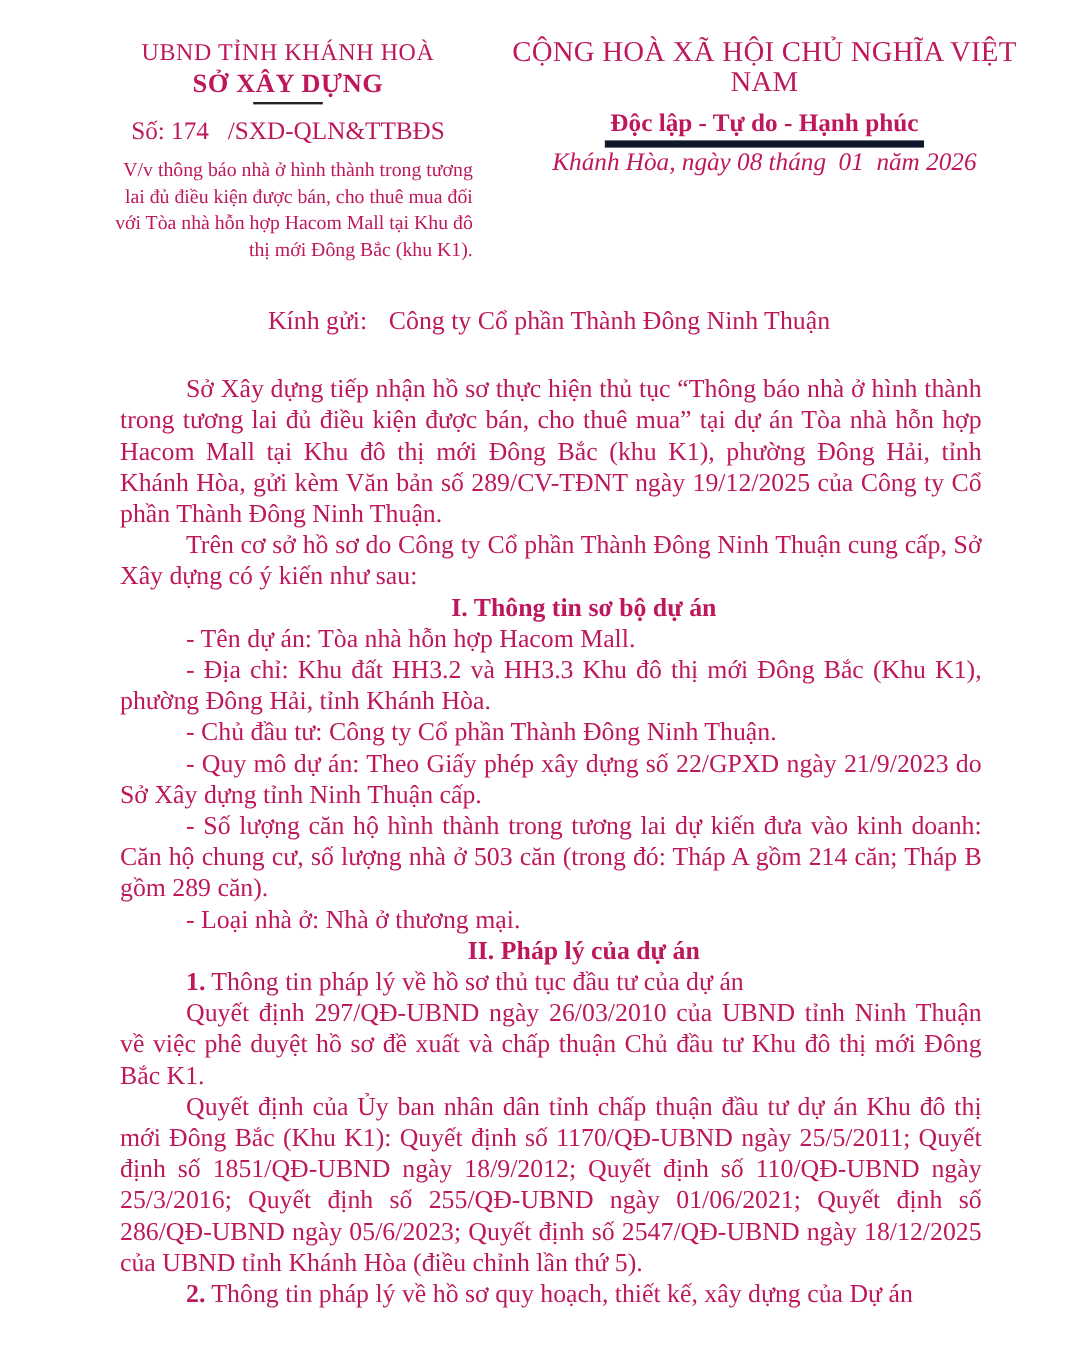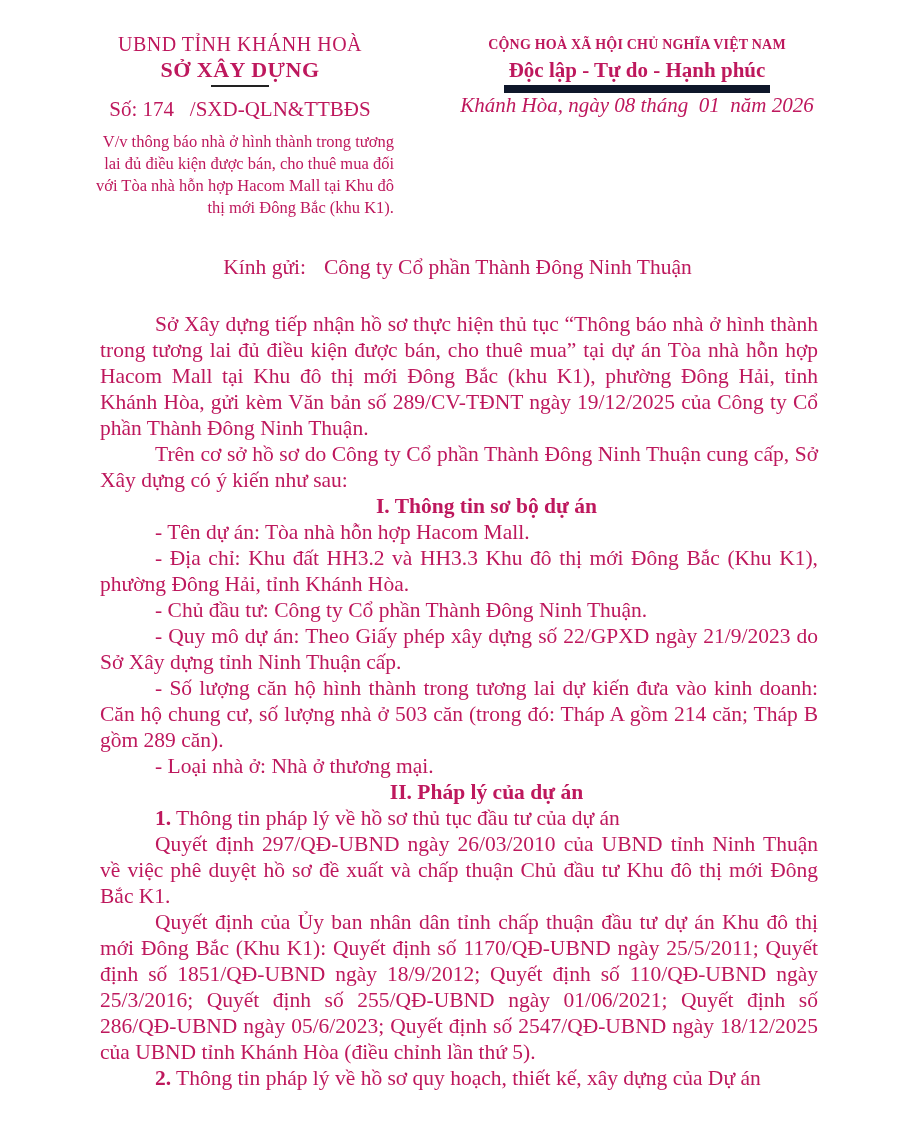--- a/index.html
+++ b/index.html
@@ -56,34 +56,34 @@
     font-size: 16.5px;
     line-height: 22px;
     text-align: right;
   }
   .header-right {
     flex: 1;
     text-align: center;
     padding-left: 14px;
   }
   .national-title {
-    font-size: 14px;
-    font-weight: bold;
+    font-size: 24px;
+    font-weight: normal;
     line-height: 25px;
     letter-spacing: 0.2px;
     text-align: center;
   }
   .national-motto {
     display: inline-block;
     font-size: 21px;
     font-weight: bold;
     line-height: 26px;
     padding: 0 5px 2px 5px;
-    border-bottom: 8px solid #0f172a;
-    margin-top: 0;
+    border-bottom: 6px solid #0f172a;
+    margin-top: 7px;
   }
   .place-date {
     font-size: 21px;
     font-style: italic;
     white-space: pre;
   }
   
   .salutation {
     margin-top: 36px;
     text-align: center;

